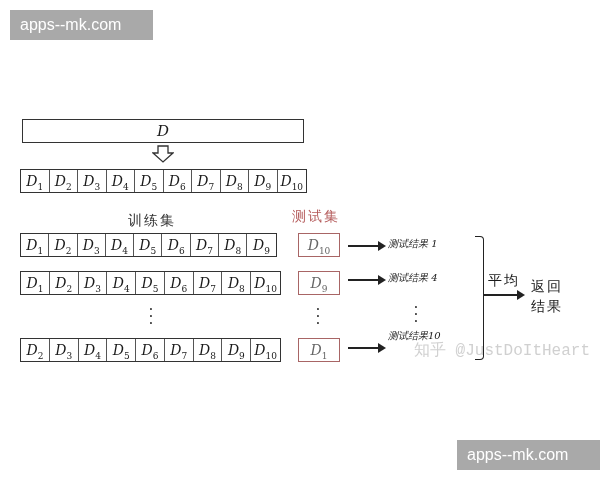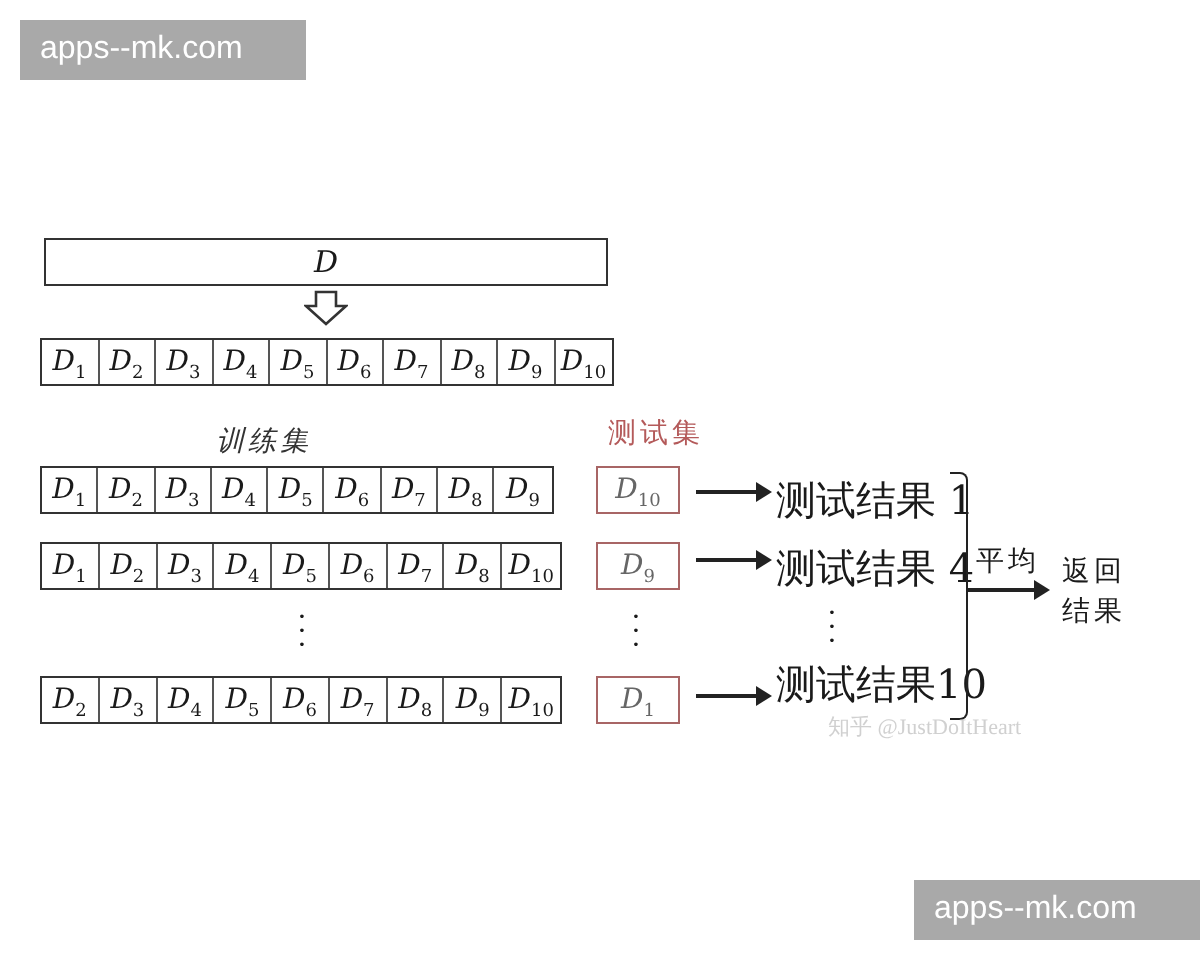--- a/index.html
+++ b/index.html
@@ -11,39 +11,39 @@
   .wm-bottom { left:457px; top:440px; width:130px; height:30px; }
   .bigbox { position:absolute; left:22px; top:119px; width:280px; height:22px; border:1px solid #333;
             text-align:center; font-style:italic; font-size:15px; line-height:22px; }
   .down-arrow { position:absolute; left:152px; top:145px; }
   .row { position:absolute; display:flex; border:1.5px solid #333; }
   .cell { width:26.5px; height:22px; border-right:1px solid #555; font-style:italic; font-size:14px;
           line-height:22px; text-align:center; box-sizing:border-box; white-space:nowrap; }
   .cell:last-child { border-right:none; }
   .cell sub { font-style:normal; font-size:9px; }
   .label { position:absolute; font-size:14px; letter-spacing:2px; }
-  .label-train { left:108px; top:212px; color:#333;font-style:italic; }
-  .label-test { left:292px; top:208px; color:#b45a5a;margin-left:12px; }
+  .label-train { left:128px; top:212px; color:#333; }
+  .label-test { left:292px; top:208px; color:#b45a5a; }
   .testbox { position:absolute; left:298px; width:40px; height:22px; border:1.5px solid #a86565;
              font-style:italic; font-size:14px; color:#666; text-align:center; line-height:22px; }
   .testbox sub { font-style:normal; font-size:9px; }
   .arrow { position:absolute; left:348px; width:36px; height:2px; background:#222; }
   .arrow::after { content:""; position:absolute; right:-2px; top:-4px; border-left:8px solid #222;
                   border-top:5px solid transparent; border-bottom:5px solid transparent; }
-  .result { position:absolute; left:388px; font-size:20px; }
+  .result { position:absolute; left:388px; font-size:10px;font-style:italic; }
   .vdots { position:absolute; font-size:14px; line-height:7px; width:6px; text-align:center; }
   .brace { position:absolute; left:475px; top:236px; width:8px; height:122px; border-right:1.5px solid #222;
            border-top:1.5px solid #222; border-bottom:1.5px solid #222; border-radius:0 4px 4px 0; }
   .avg-arrow { position:absolute; left:483px; top:294px; width:40px; height:2px; background:#222; }
   .avg-arrow::after { content:""; position:absolute; right:-2px; top:-4px; border-left:8px solid #222;
                       border-top:5px solid transparent; border-bottom:5px solid transparent; }
   .avg { position:absolute; left:488px; top:272px; font-size:14px; letter-spacing:2px; }
   .ret { position:absolute; left:531px; top:276px; font-size:14px; line-height:20px; width:34px; letter-spacing:2px; }
-  .zhihu { position:absolute; left:414px; top:356px; font-family:Liberation Serif, serif;
-           font-size:11px; color:rgba(200,200,200,0.85); }
+  .zhihu { position:absolute; left:414px; top:340px; font-family:Liberation Mono, monospace;
+           font-size:16px; color:rgba(200,200,200,0.85); }
 </style>
 </head>
 <body>
 
 <div class="wm wm-top">apps--mk.com</div>
 
 <div class="bigbox">D</div>
 
 <svg class="down-arrow" width="22" height="18" viewBox="0 0 22 18">
   <path d="M6 1 H16 V8 H21 L11 17 L1 8 H6 Z" fill="#fff" stroke="#333" stroke-width="1.3"></path>

